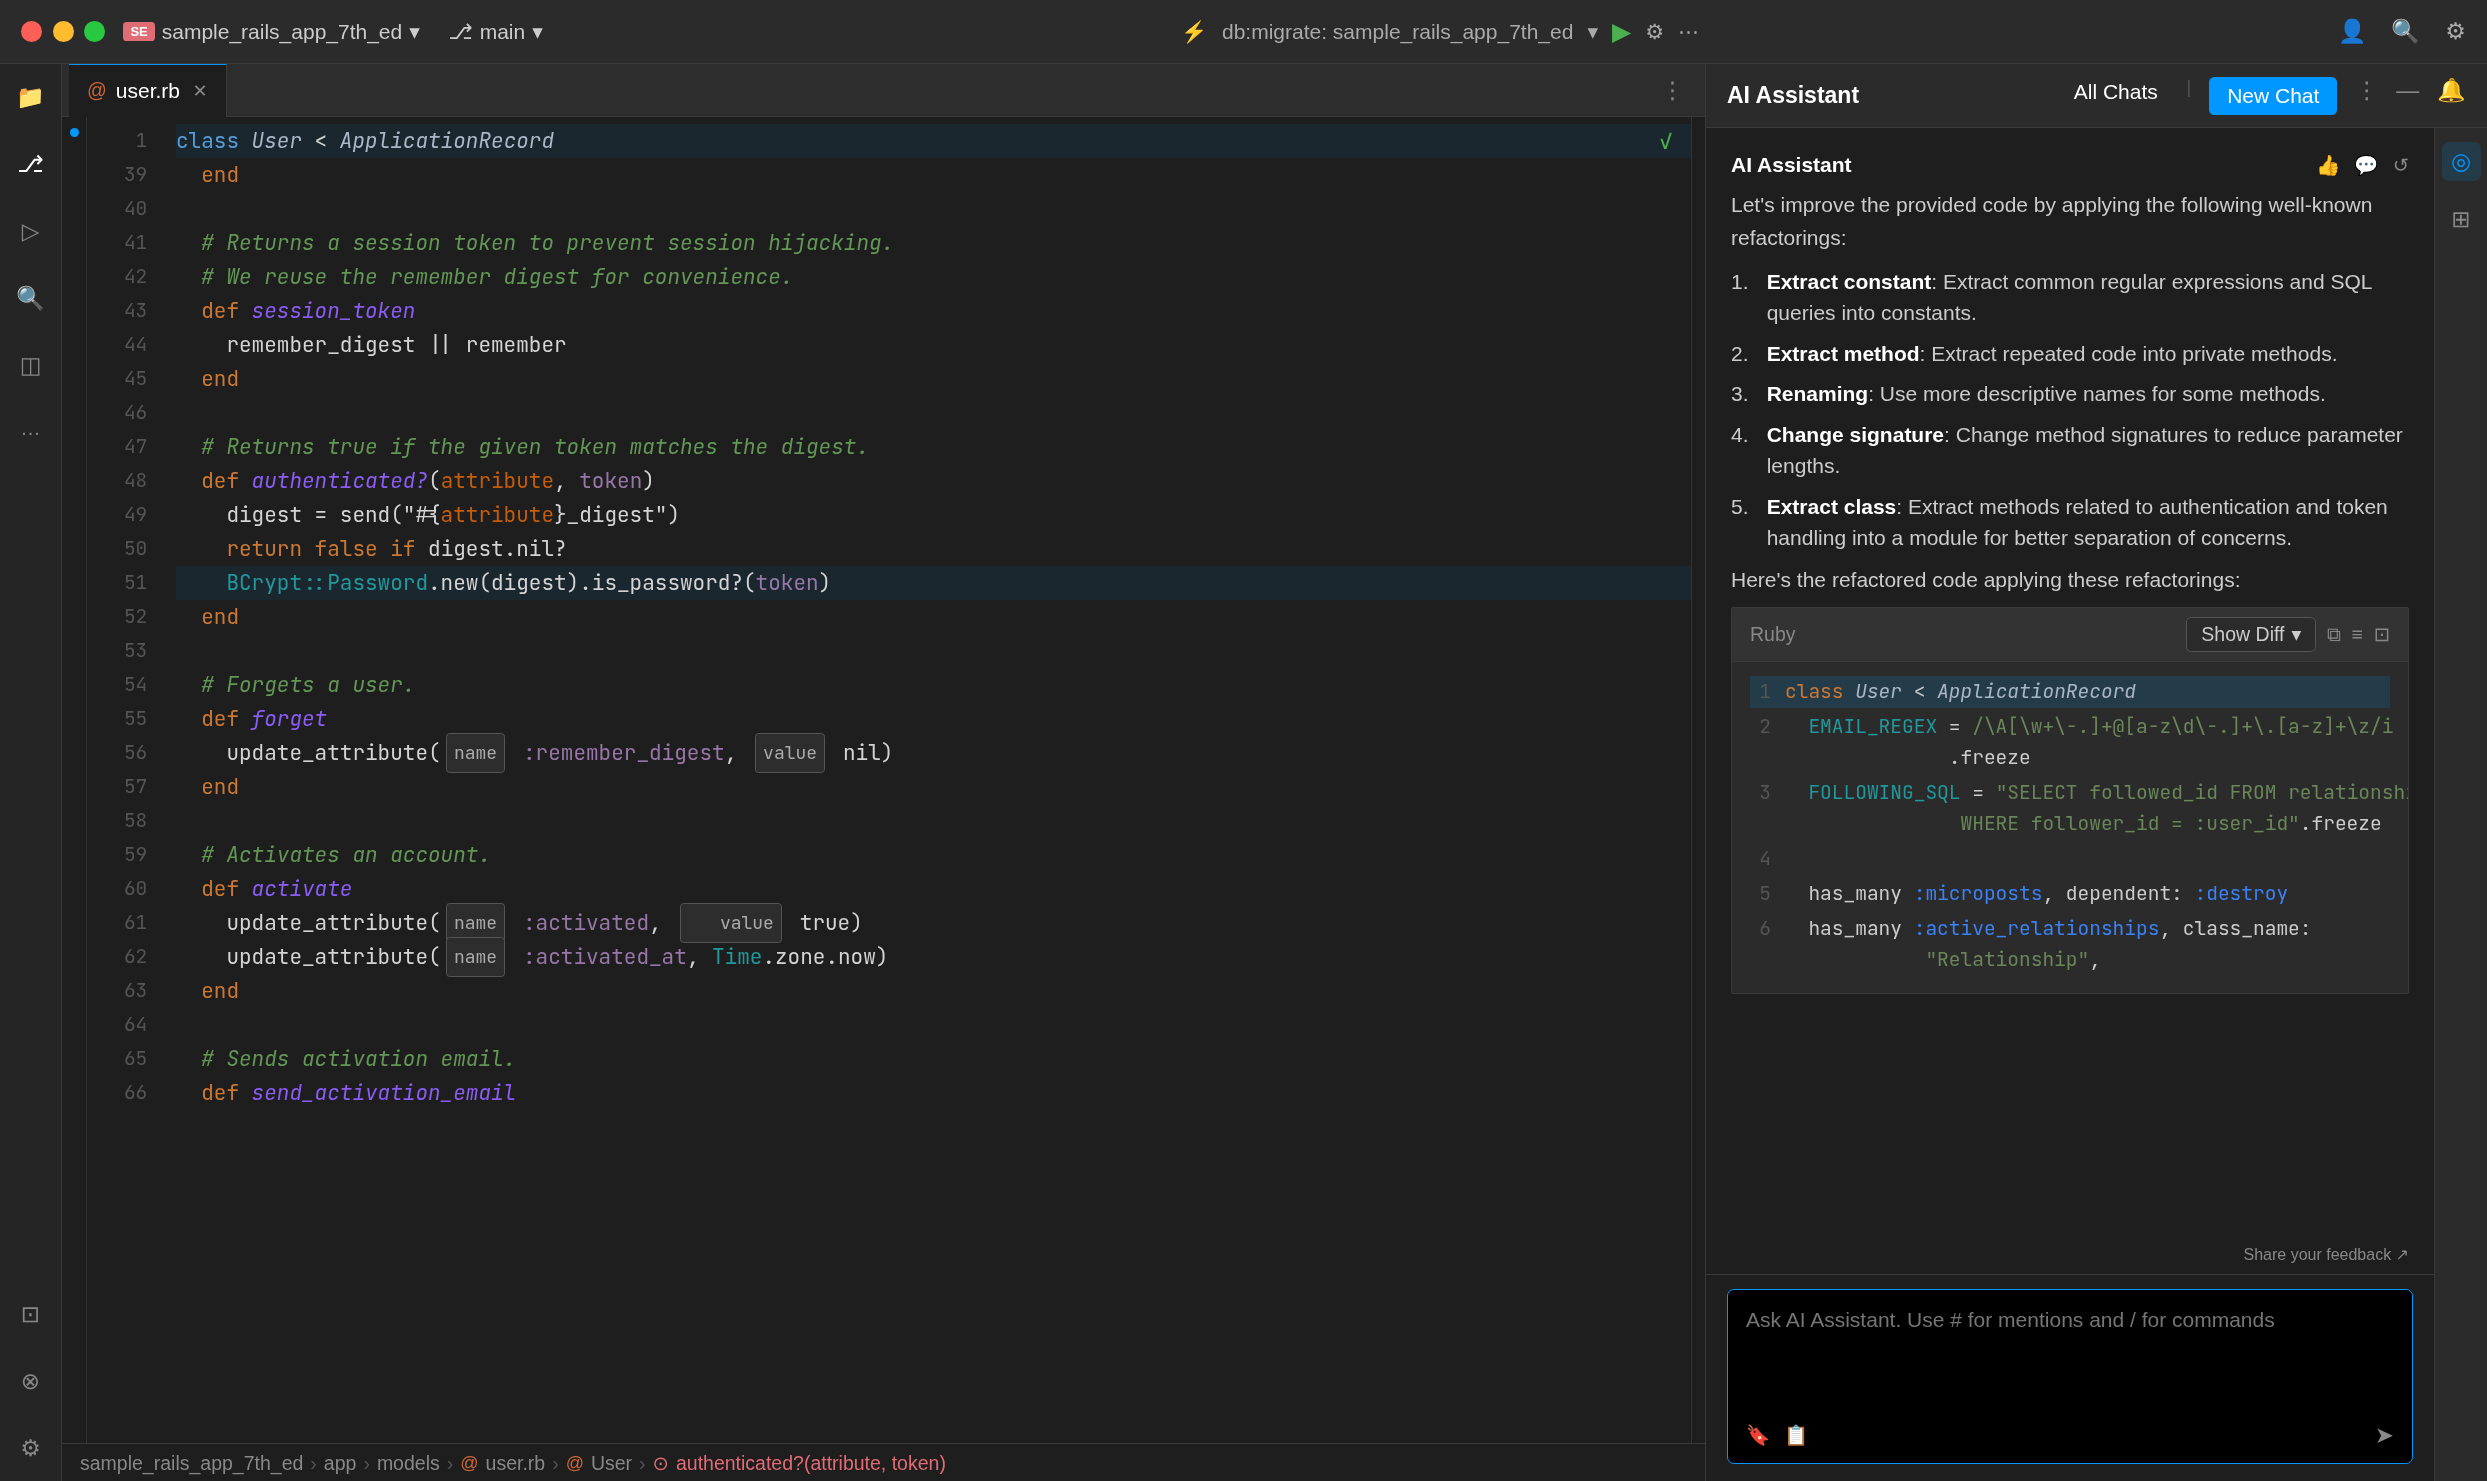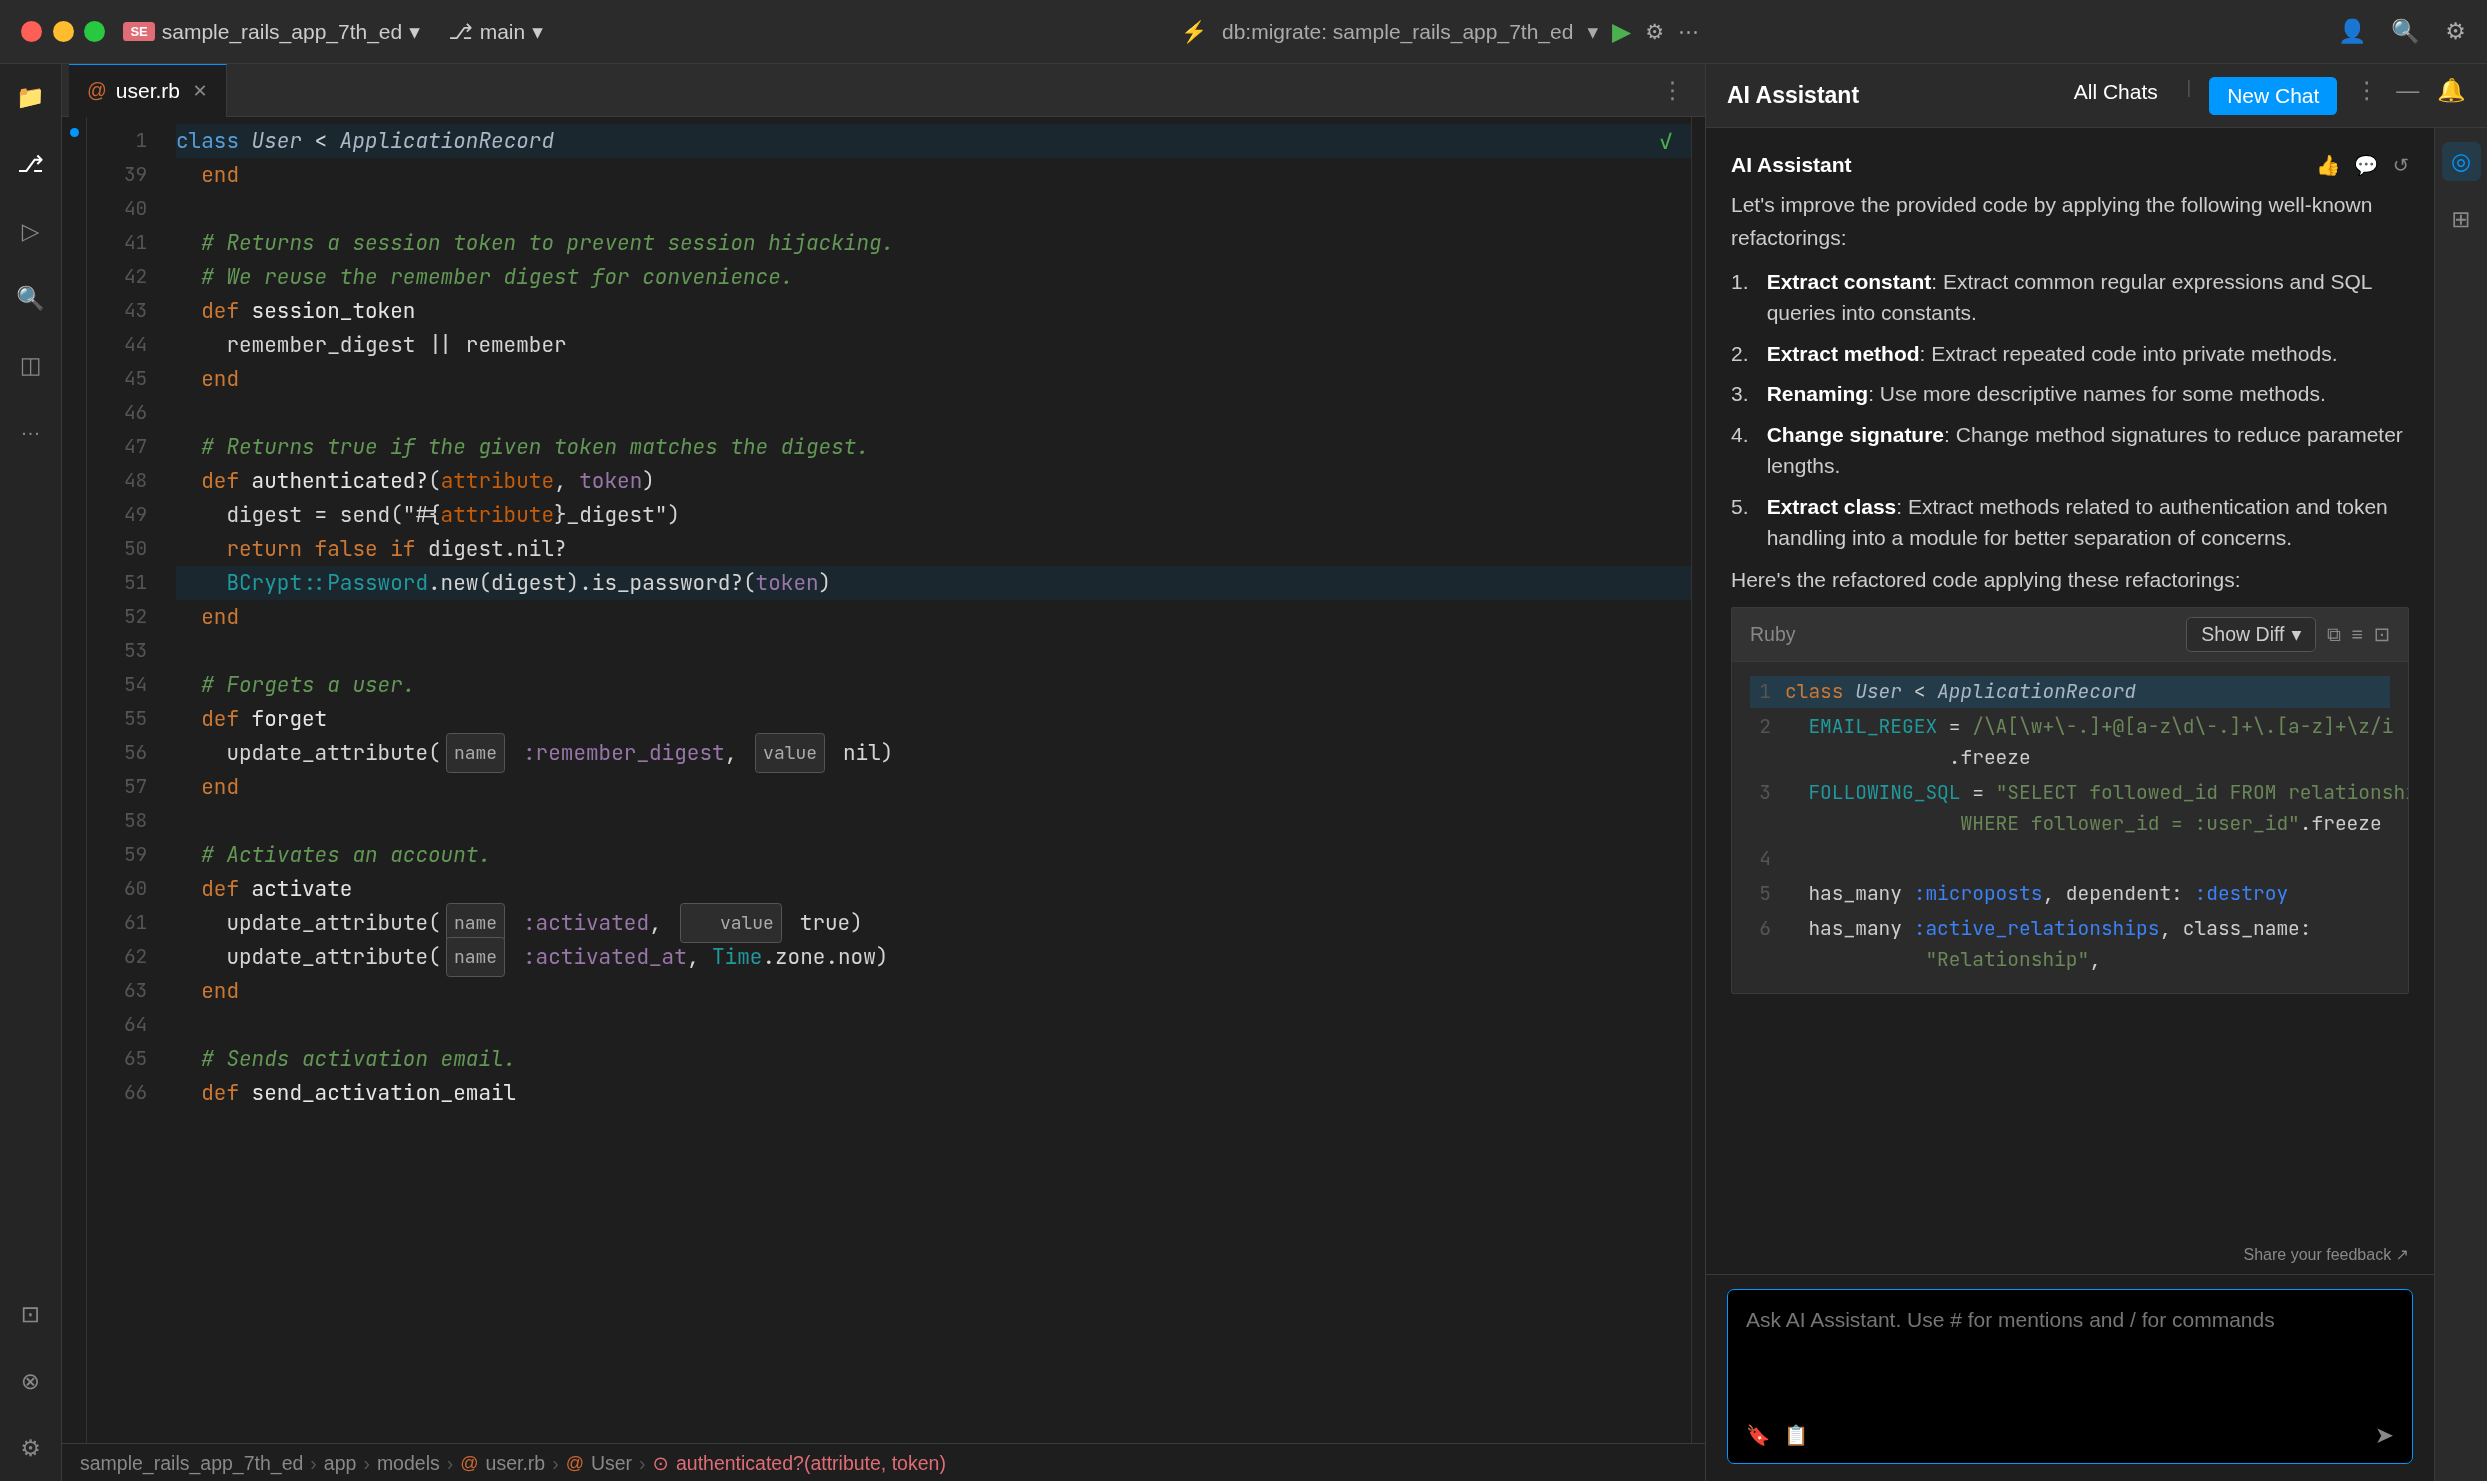--- a/index.html
+++ b/index.html
@@ -225,21 +225,21 @@
       line-height: 34px;
     }
     .code-line.highlighted {
       background: rgba(0, 152, 255, 0.08);
     }
 
     
     .kw { color: #cc7832; }
     .kw-blue { color: #569cd6; }
     .cls { color: #a9b7c6; font-style: italic; }
-    .fn { color: #e5e5e5; }
+    .fn { color: #8b5cf6; font-style: italic; }
     .cm { color: #629755; font-style: italic; }
     .var-red { color: #c45c0a; }
     .var-purple { color: #9876aa; }
     .sym { color: #9876aa; }
     .const { color: #20999d; }
     .check-mark { color: #4caf50; font-size: 23px; margin-left: auto; padding-right: 18px; }
     .param-hint {
       background: #2d2d2d;
       border: 0.9px solid #555;
       border-radius: 3.6px;

